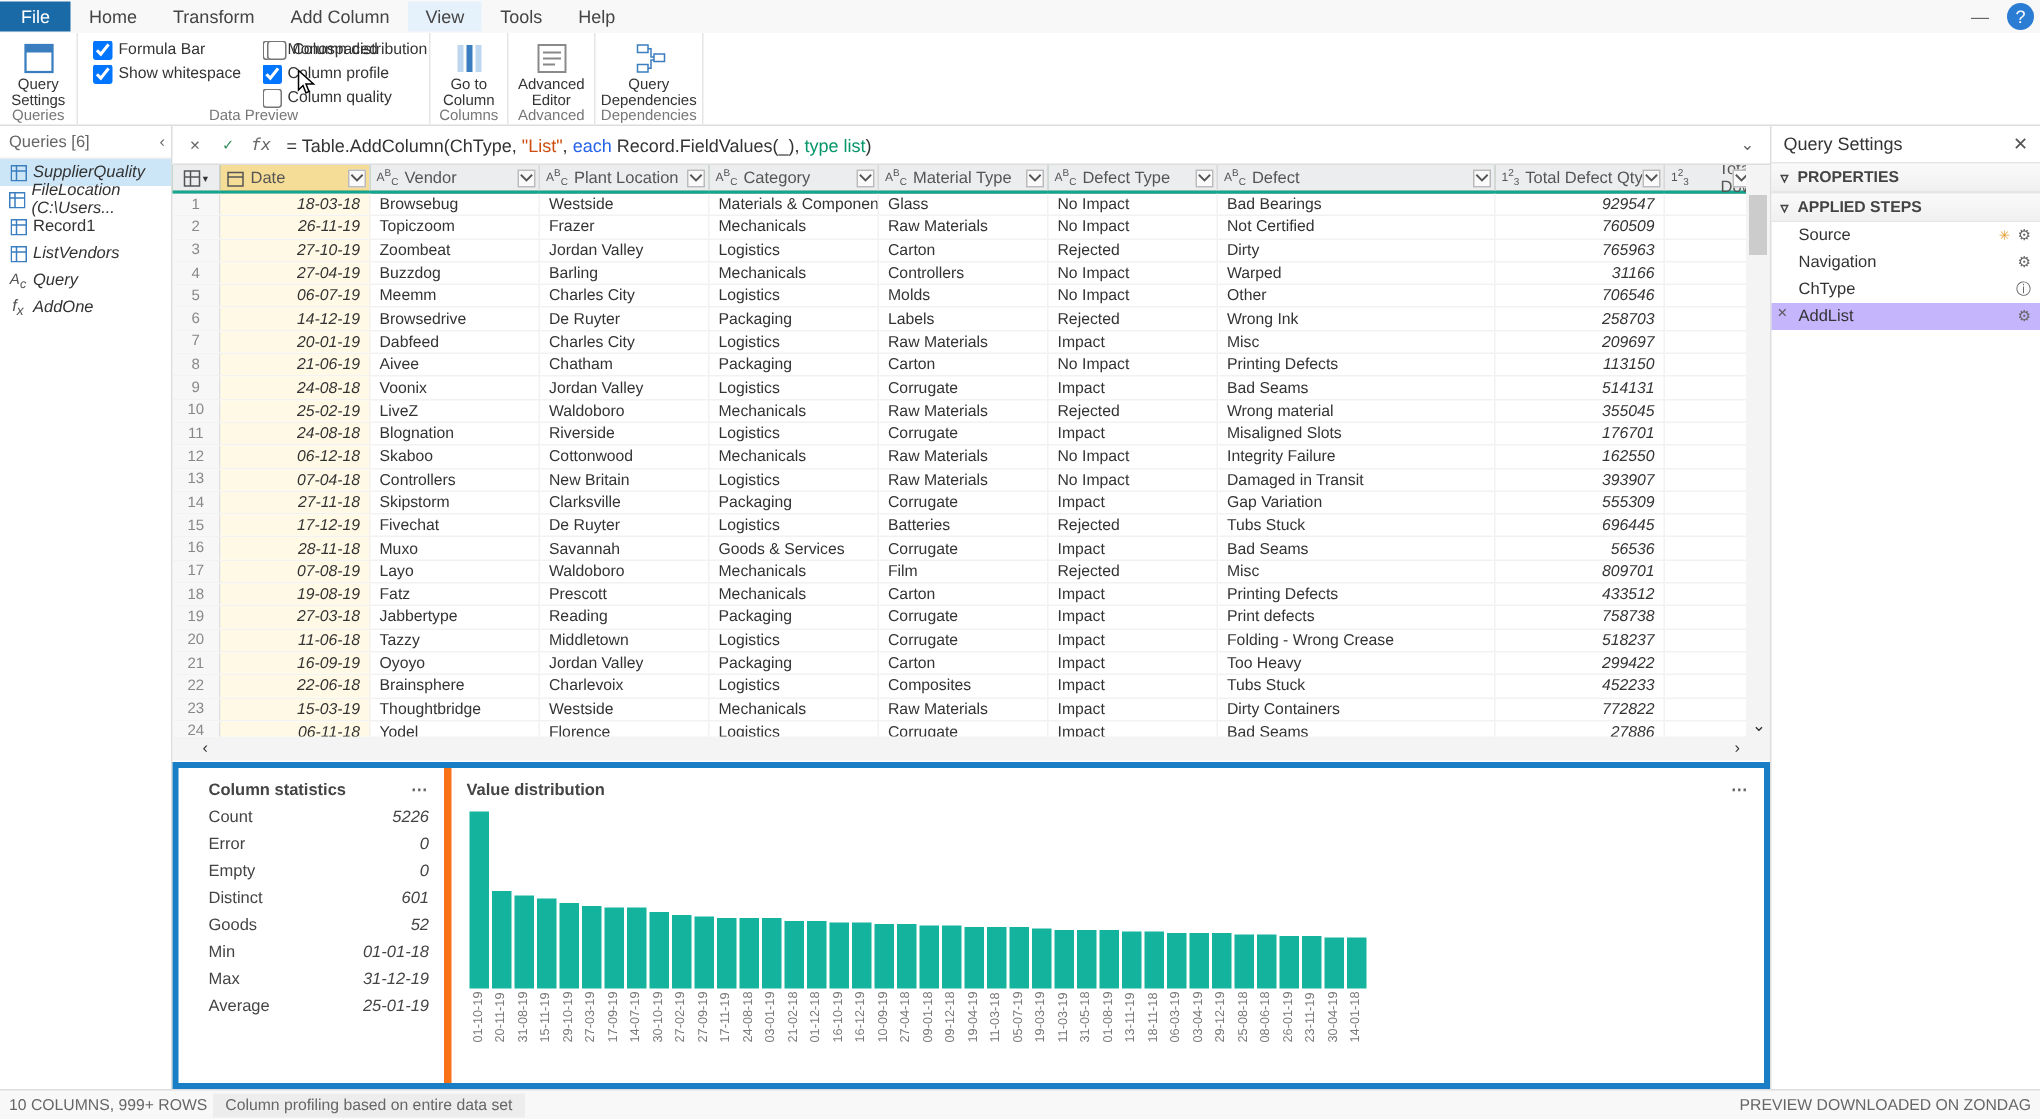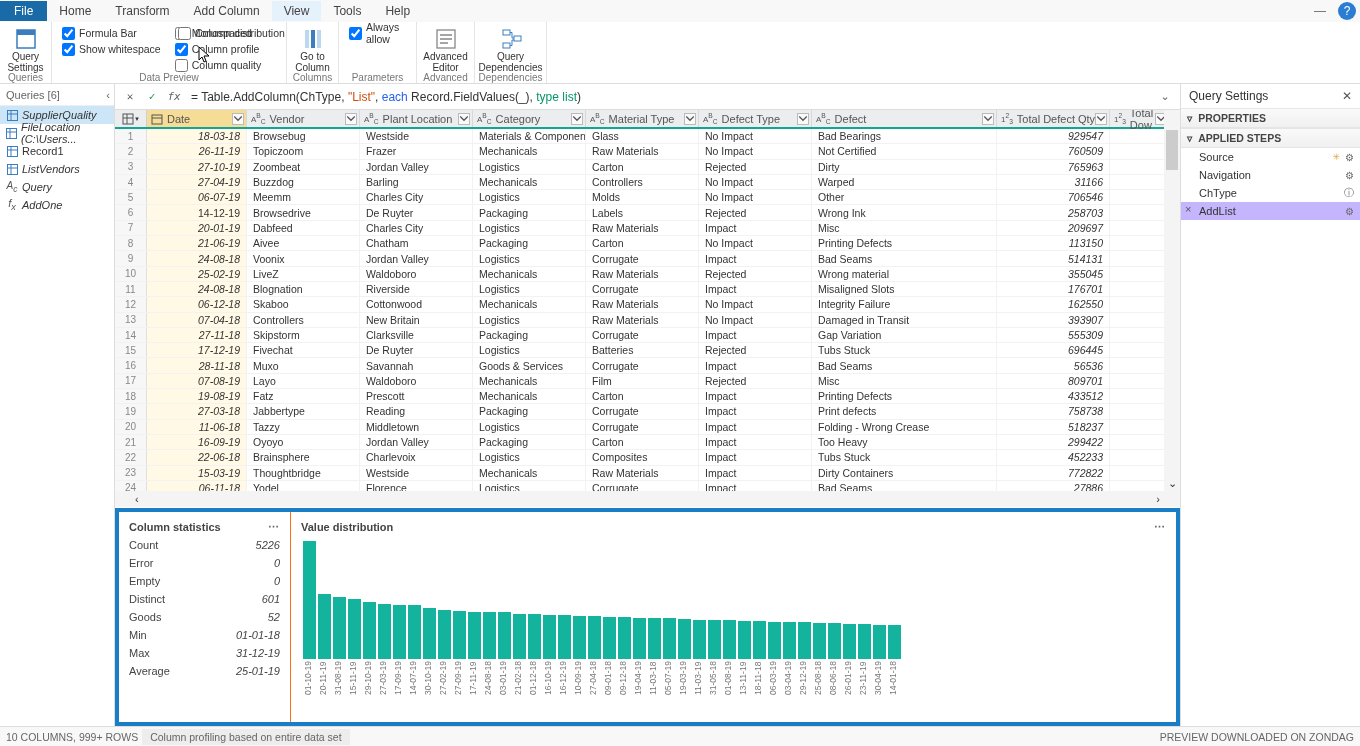--- a/index.html
+++ b/index.html
@@ -32,21 +32,21 @@
 
   
   .workarea { position:absolute; left:115px; top:84px; right:180px; bottom:20px; display:flex; flex-direction:column; }
   .formulabar { height:26px; border-bottom:1px solid #ddd; display:flex; align-items:center; padding:0 4px; }
   .fb-btn { width:22px; text-align:center; color:#666; font-family: monospace; }
   .fb-input { flex:1; border:none; outline:none; font-family: Consolas, monospace; font-size:12px; padding-left:6px; }
   .fb-expand { width:22px; text-align:center; color:#666; }
 
   
   .gridwrap { position:relative; overflow:hidden; display:flex; flex-direction:column; }
-  .gridhead { display:flex; height:19px; background:#15803d; border-bottom:2px solid #10a37f; border-bottom-color:#12a594; border-bottom-color:#0cb09b; border-bottom-color:#12a594; }
+  .gridhead { display:flex; height:19px; background:#15803d; border-bottom:2px solid #10a37f; border-bottom-color:#12a594; border-bottom-color:#0cb09b; border-bottom-color:#12a594;text-align:right; }
   .gridhead .corner { width:32px; background:#ecedee; border-right:1px solid #d0d0d0; display:flex; align-items:center; justify-content:center; }
   .colh { display:flex; align-items:center; border-right:1px solid #d8d8d8; padding-left:4px; font-size:11px; color:#555; gap:4px; position:relative; background:#ecedee; }
   .colh.sel { background:#f9e3b0; background:#f7e2ac; background:#f6e0a3; background:#f6dd97; }
   .colh .dd { position:absolute; right:2px; top:3px; width:12px; height:12px; border:1px solid #bbb; background:#fafafa; display:flex; align-items:center; justify-content:center; }
   .colh svg { width:12px; height:12px; }
   .gridbody { overflow:hidden; position:relative; }
   .row { display:flex; height:15.3px; border-bottom:1px solid #f2f2f2; }
   .rownum { width:32px; text-align:center; color:#888; background:#f7f7f7; border-right:1px solid #e0e0e0; font-size:10px; display:flex; align-items:center; justify-content:center; }
   .cell { border-right:1px solid #f2f2f2; padding-left:6px; font-size:10.5px; display:flex; align-items:center; white-space:nowrap; overflow:hidden; }
   .cell.sel { background:#fff9e6; }
@@ -60,21 +60,21 @@
   .w-plant { width:113px; }
   .w-cat { width:113px; }
   .w-mat { width:113px; }
   .w-defecttype { width:113px; }
   .w-defect { width:185px; }
   .w-qty { width:113px; }
   .w-down { width:60px; }
 
   
   .profilewrap { border:4px solid #1979c0; border-color:#1a7ec6; border-color:#1c7fcb; border-color:#2e8adb; border-color:#1a7ec6; position:absolute; left:115px; right:180px; bottom:20px; height:218px; display:flex; background:#fff; }
-  .colstats { width:172px; border-right:1px solid #f97316; padding:8px 10px; }
+  .colstats { width:172px; border-right:5px solid #f97316; padding:8px 10px;margin-left:10px; }
   .panelhdr { font-weight:600; color:#444; font-size:11px; display:flex; align-items:center; }
   .panelhdr .more { margin-left:auto; color:#666; letter-spacing:1px; }
   .statrow { display:flex; justify-content:space-between; font-size:11px; color:#444; margin-top:6px; }
   .valuedist { flex:1; padding:8px 10px; overflow:hidden; }
   .chartarea { position:relative; margin-top:6px; height:120px; display:flex; align-items:flex-end; gap:2px; padding-left:2px; padding-right:2px; }
   .chartarea .bar { width:13px; background:#16a085; background:#13b09b; background:#14b39d; }
   .xticks { display:flex; gap:2px; padding-left:2px; margin-top:2px; }
   .xticks .tk { width:13px; font-size:8.5px; color:#777; writing-mode: vertical-rl; transform: rotate(180deg); text-align:left; }
 
   
@@ -171,27 +171,20 @@
       <svg viewBox="0 0 24 24">
           <rect x="4" y="3" width="4" height="18" fill="#bcd7ef"></rect>
           <rect x="10" y="3" width="4" height="18" fill="#3a7ebf"></rect>
           <rect x="16" y="3" width="4" height="18" fill="#bcd7ef"></rect>
         </svg>
       <span style="white-space:pre;text-align:center;">Go to
 Column</span>
     </div>
     <div class="glabel">Columns</div>
   </div>
-  <div class="ribgroup" style="width:78px;align-items:flex-start;">
-    <label class="chk">
-        <input type="checkbox" checked="" style="">
-        <span>Always allow</span>
-      </label>
-    <div class="glabel">Parameters</div>
-  </div>
   <div class="ribgroup" style="width:58px;">
     <div class="bigbtn">
       <svg viewBox="0 0 24 24">
           <rect x="3" y="3" width="18" height="18" fill="none" stroke="#888" stroke-width="1.3"></rect>
           <path d="M6 8h12M6 12h12M6 16h8" stroke="#888" stroke-width="1.3"></path>
         </svg>
       <span style="white-space:pre;text-align:center;">Advanced
 Editor</span>
     </div>
     <div class="glabel">Advanced</div>
@@ -429,21 +422,21 @@
           <div class="cell w-plant">Charles City</div>
           <div class="cell w-cat">Logistics</div>
           <div class="cell w-mat">Molds</div>
           <div class="cell w-defecttype">No Impact</div>
           <div class="cell w-defect">Other</div>
           <div class="cell w-qty num">706546</div>
           <div class="cell w-down num"></div>
         </div>
         <div class="row">
           <div class="rownum">6</div>
-          <div class="cell w-date sel" style="justify-content: flex-end; padding-right: 6px; ">14-12-19</div>
+          <div class="cell w-date sel" style="justify-content: flex-end; padding-right: 6px; font-style: italic;">14-12-19</div>
           <div class="cell w-vendor">Browsedrive</div>
           <div class="cell w-plant">De Ruyter</div>
           <div class="cell w-cat">Packaging</div>
           <div class="cell w-mat">Labels</div>
           <div class="cell w-defecttype">Rejected</div>
           <div class="cell w-defect">Wrong Ink</div>
           <div class="cell w-qty num">258703</div>
           <div class="cell w-down num"></div>
         </div>
         <div class="row">

